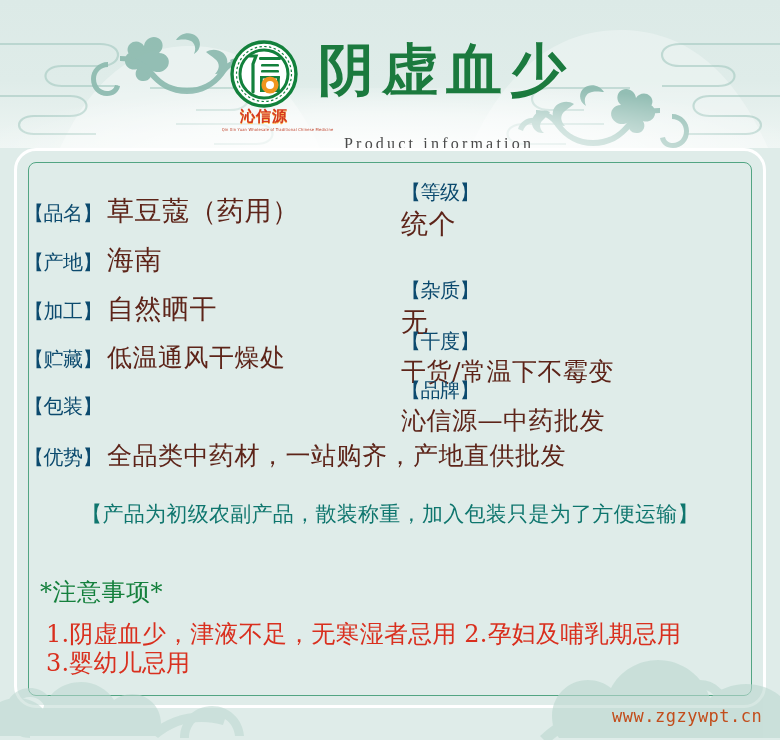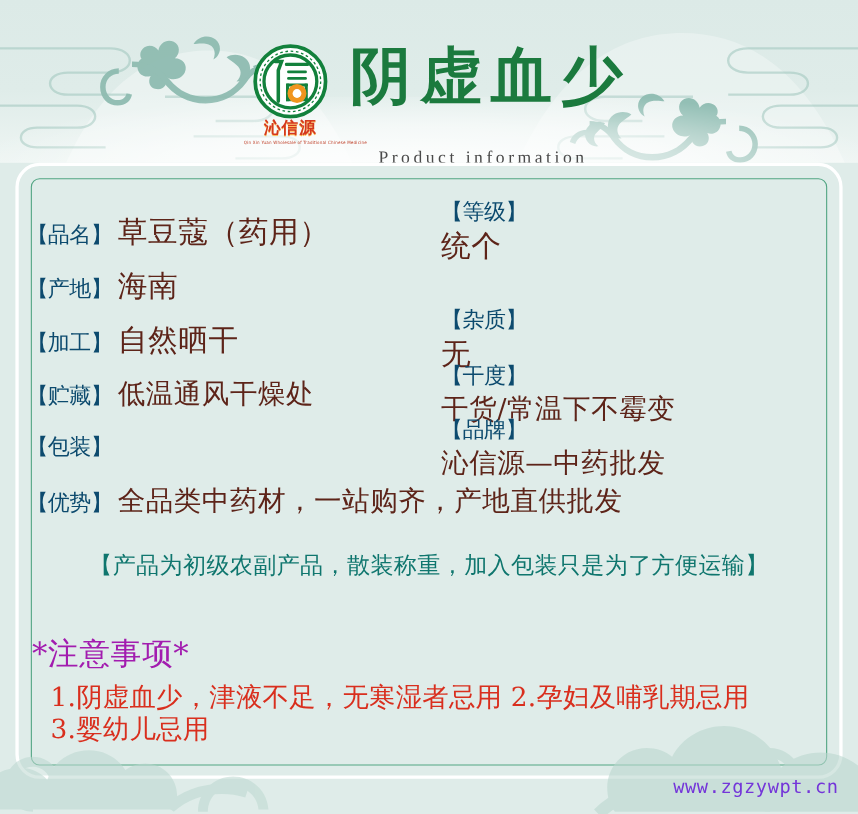--- a/index.html
+++ b/index.html
@@ -185,25 +185,25 @@
     text-align: center;
     font-family: "DejaVu Serif", "Liberation Serif", serif;
     font-size: 21px;
     color: #0f766e;
     letter-spacing: 0.3px;
   }
 
   
   .caution-title {
     position: absolute;
-    left: 29px;
+    left: 40px;
     top: 576px;
     font-family: "DejaVu Serif", "Liberation Serif", serif;
-    font-size: 28px;
-    color: #a21caf;
+    font-size: 24px;
+    color: #15803d;
     letter-spacing: 0.5px;
   }
   .caution-lines {
     position: absolute;
     left: 46px;
     top: 620px;
     width: 712px;
     font-family: "DejaVu Serif", "Liberation Serif", serif;
     font-size: 24px;
     line-height: 29px;
@@ -212,21 +212,21 @@
   }
   .caution-lines div { white-space: nowrap; }
 
   .watermark {
     position: absolute;
     left: 612px;
     top: 706px;
     font-family: "DejaVu Sans Mono", "Liberation Mono", monospace;
     font-size: 17px;
     letter-spacing: 0.5px;
-    color: #6d28d9;
+    color: #c2410c;
     opacity: 0.92;
   }
 </style>
 </head>
 <body>
 
 <div class="page">
 
   <div class="header">
 

